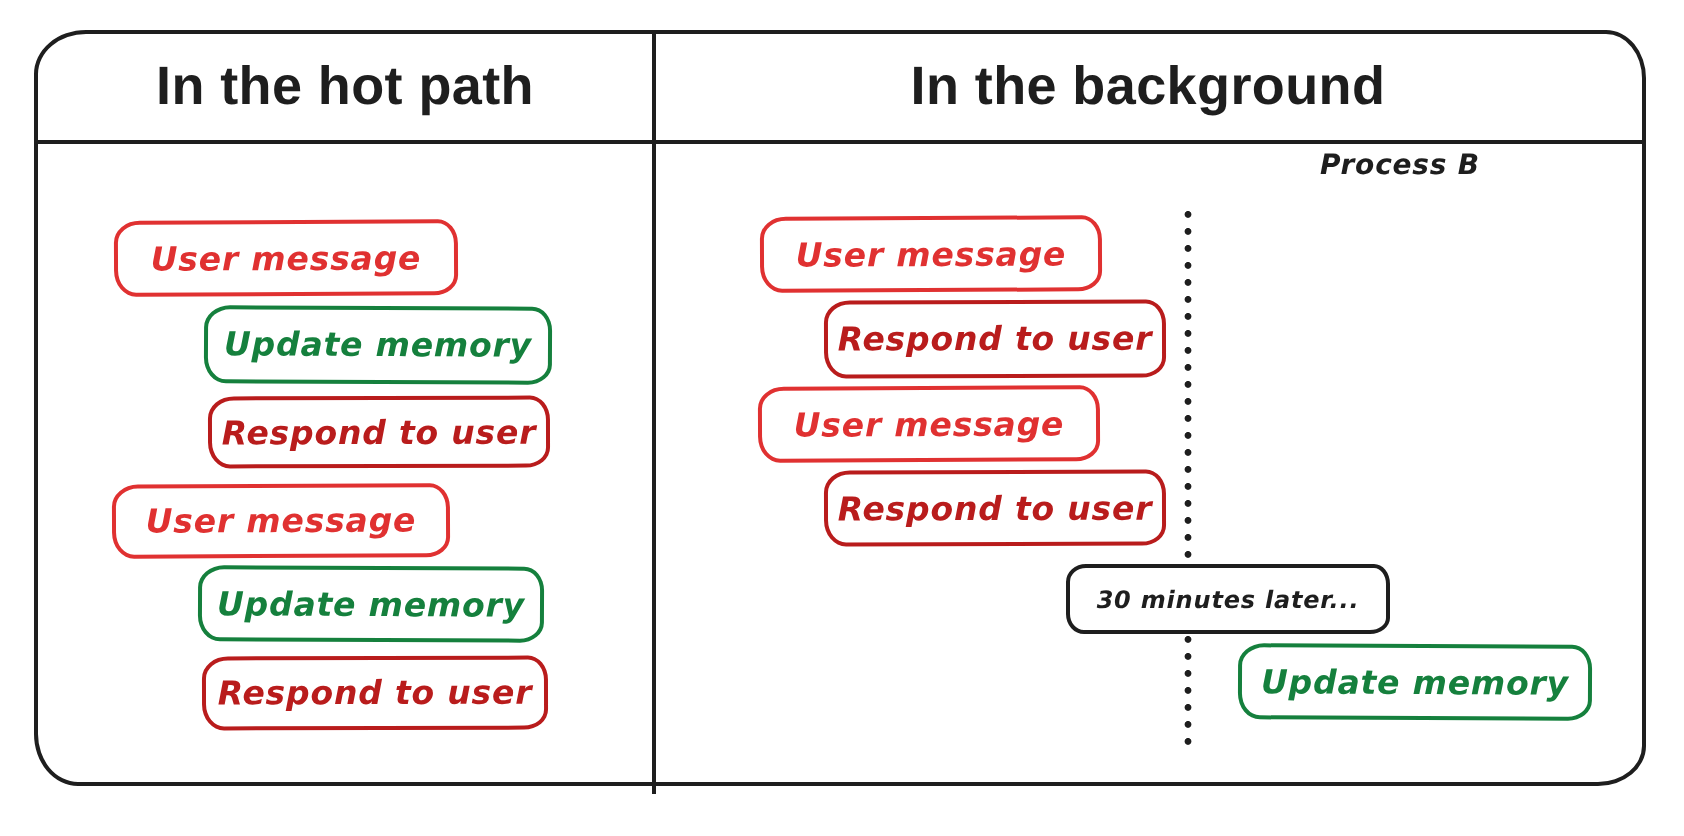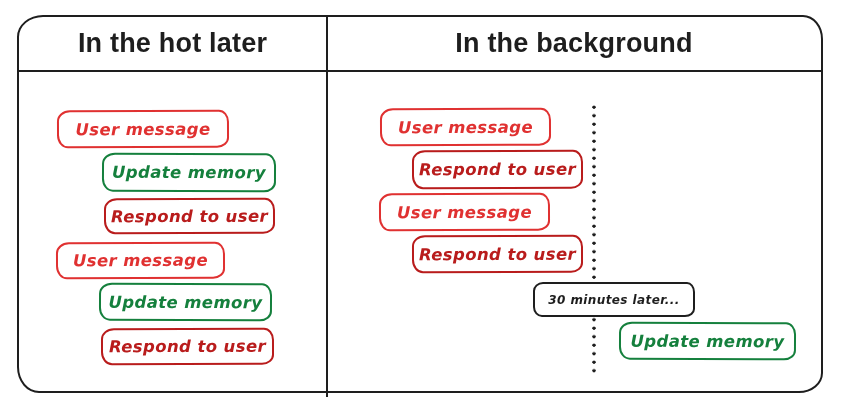--- a/index.html
+++ b/index.html
@@ -125,21 +125,21 @@
     background-repeat: repeat-y;
     z-index: 1;
   }
 </style>
 </head>
 <body>
 
 <div class="canvas">
   <div class="frame">
 
-    <div class="panel-title left">In the hot later</div>
+    <div class="panel-title left">In the hot path</div>
     <div class="panel-title right">In the background</div>
 
     <div class="header-line"></div>
     <div class="panel-divider"></div>
 
     <div class="box red hand l1">
       <span>User message</span>
     </div>
     <div class="box blue hand l2">
       <span>Update memory</span>
@@ -150,20 +150,21 @@
     <div class="box red hand l4">
       <span>User message</span>
     </div>
     <div class="box blue hand l5">
       <span>Update memory</span>
     </div>
     <div class="box green hand l6">
       <span>Respond to user</span>
     </div>
 
+    <div class="process-label hand pb">Process B</div>
 
     <div class="dotted-line"></div>
 
     <div class="box red hand a1">
       <span>User message</span>
     </div>
     <div class="box green hand a2">
       <span>Respond to user</span>
     </div>
     <div class="box red hand a3">

